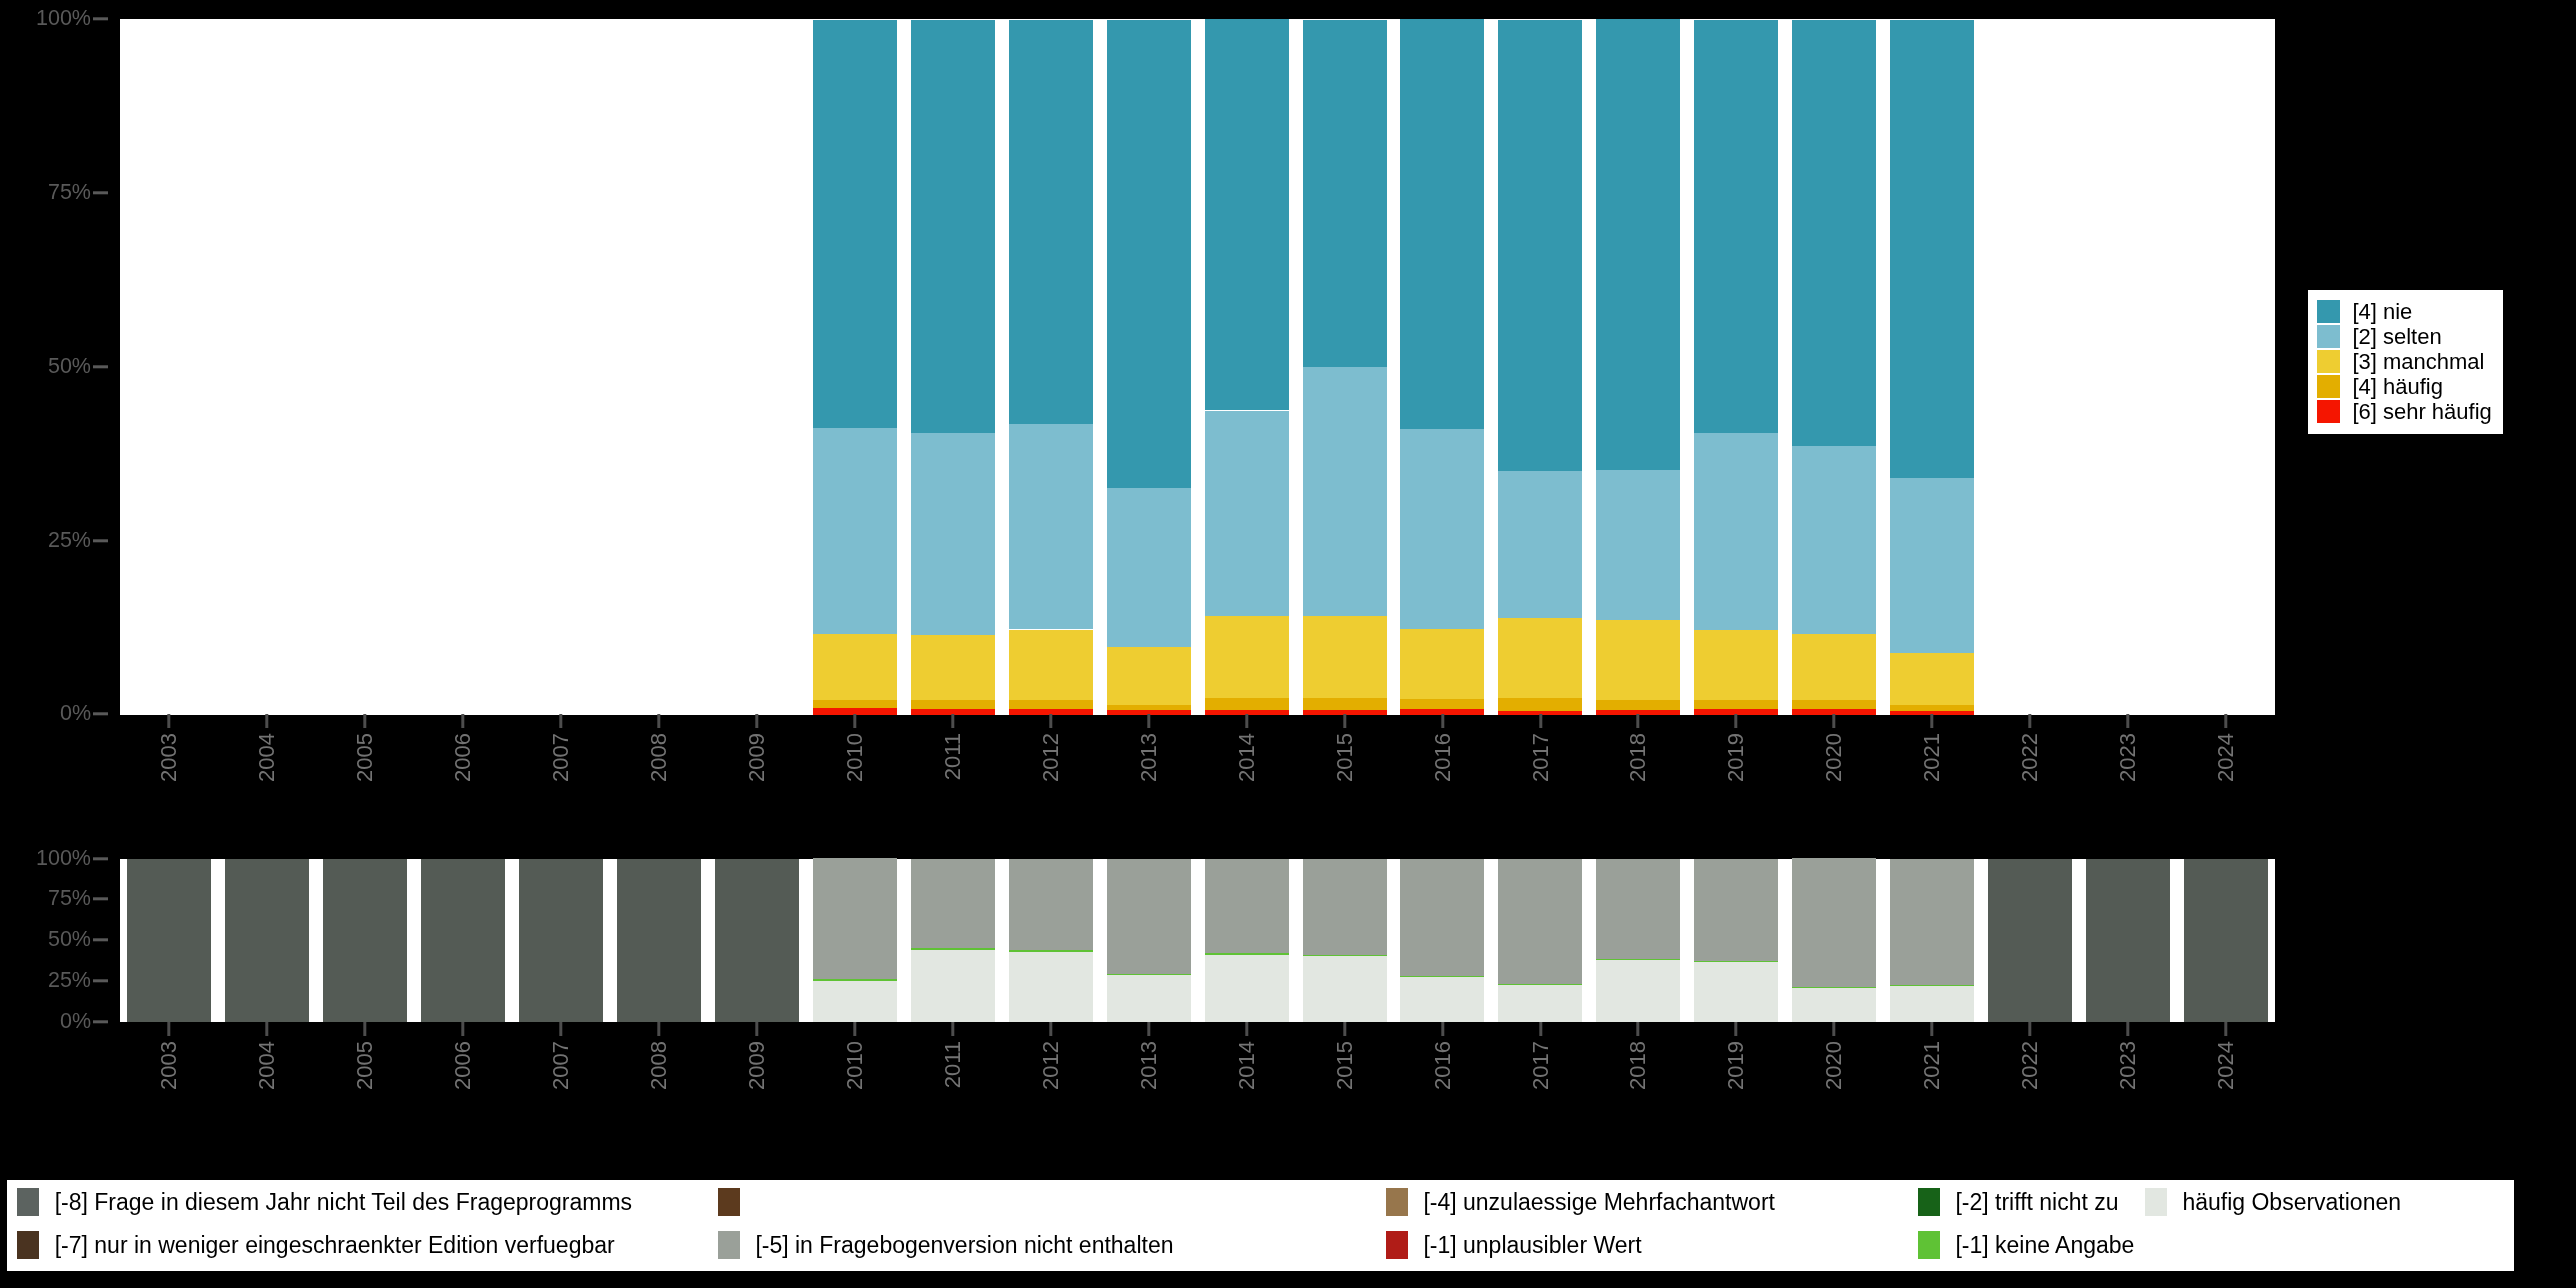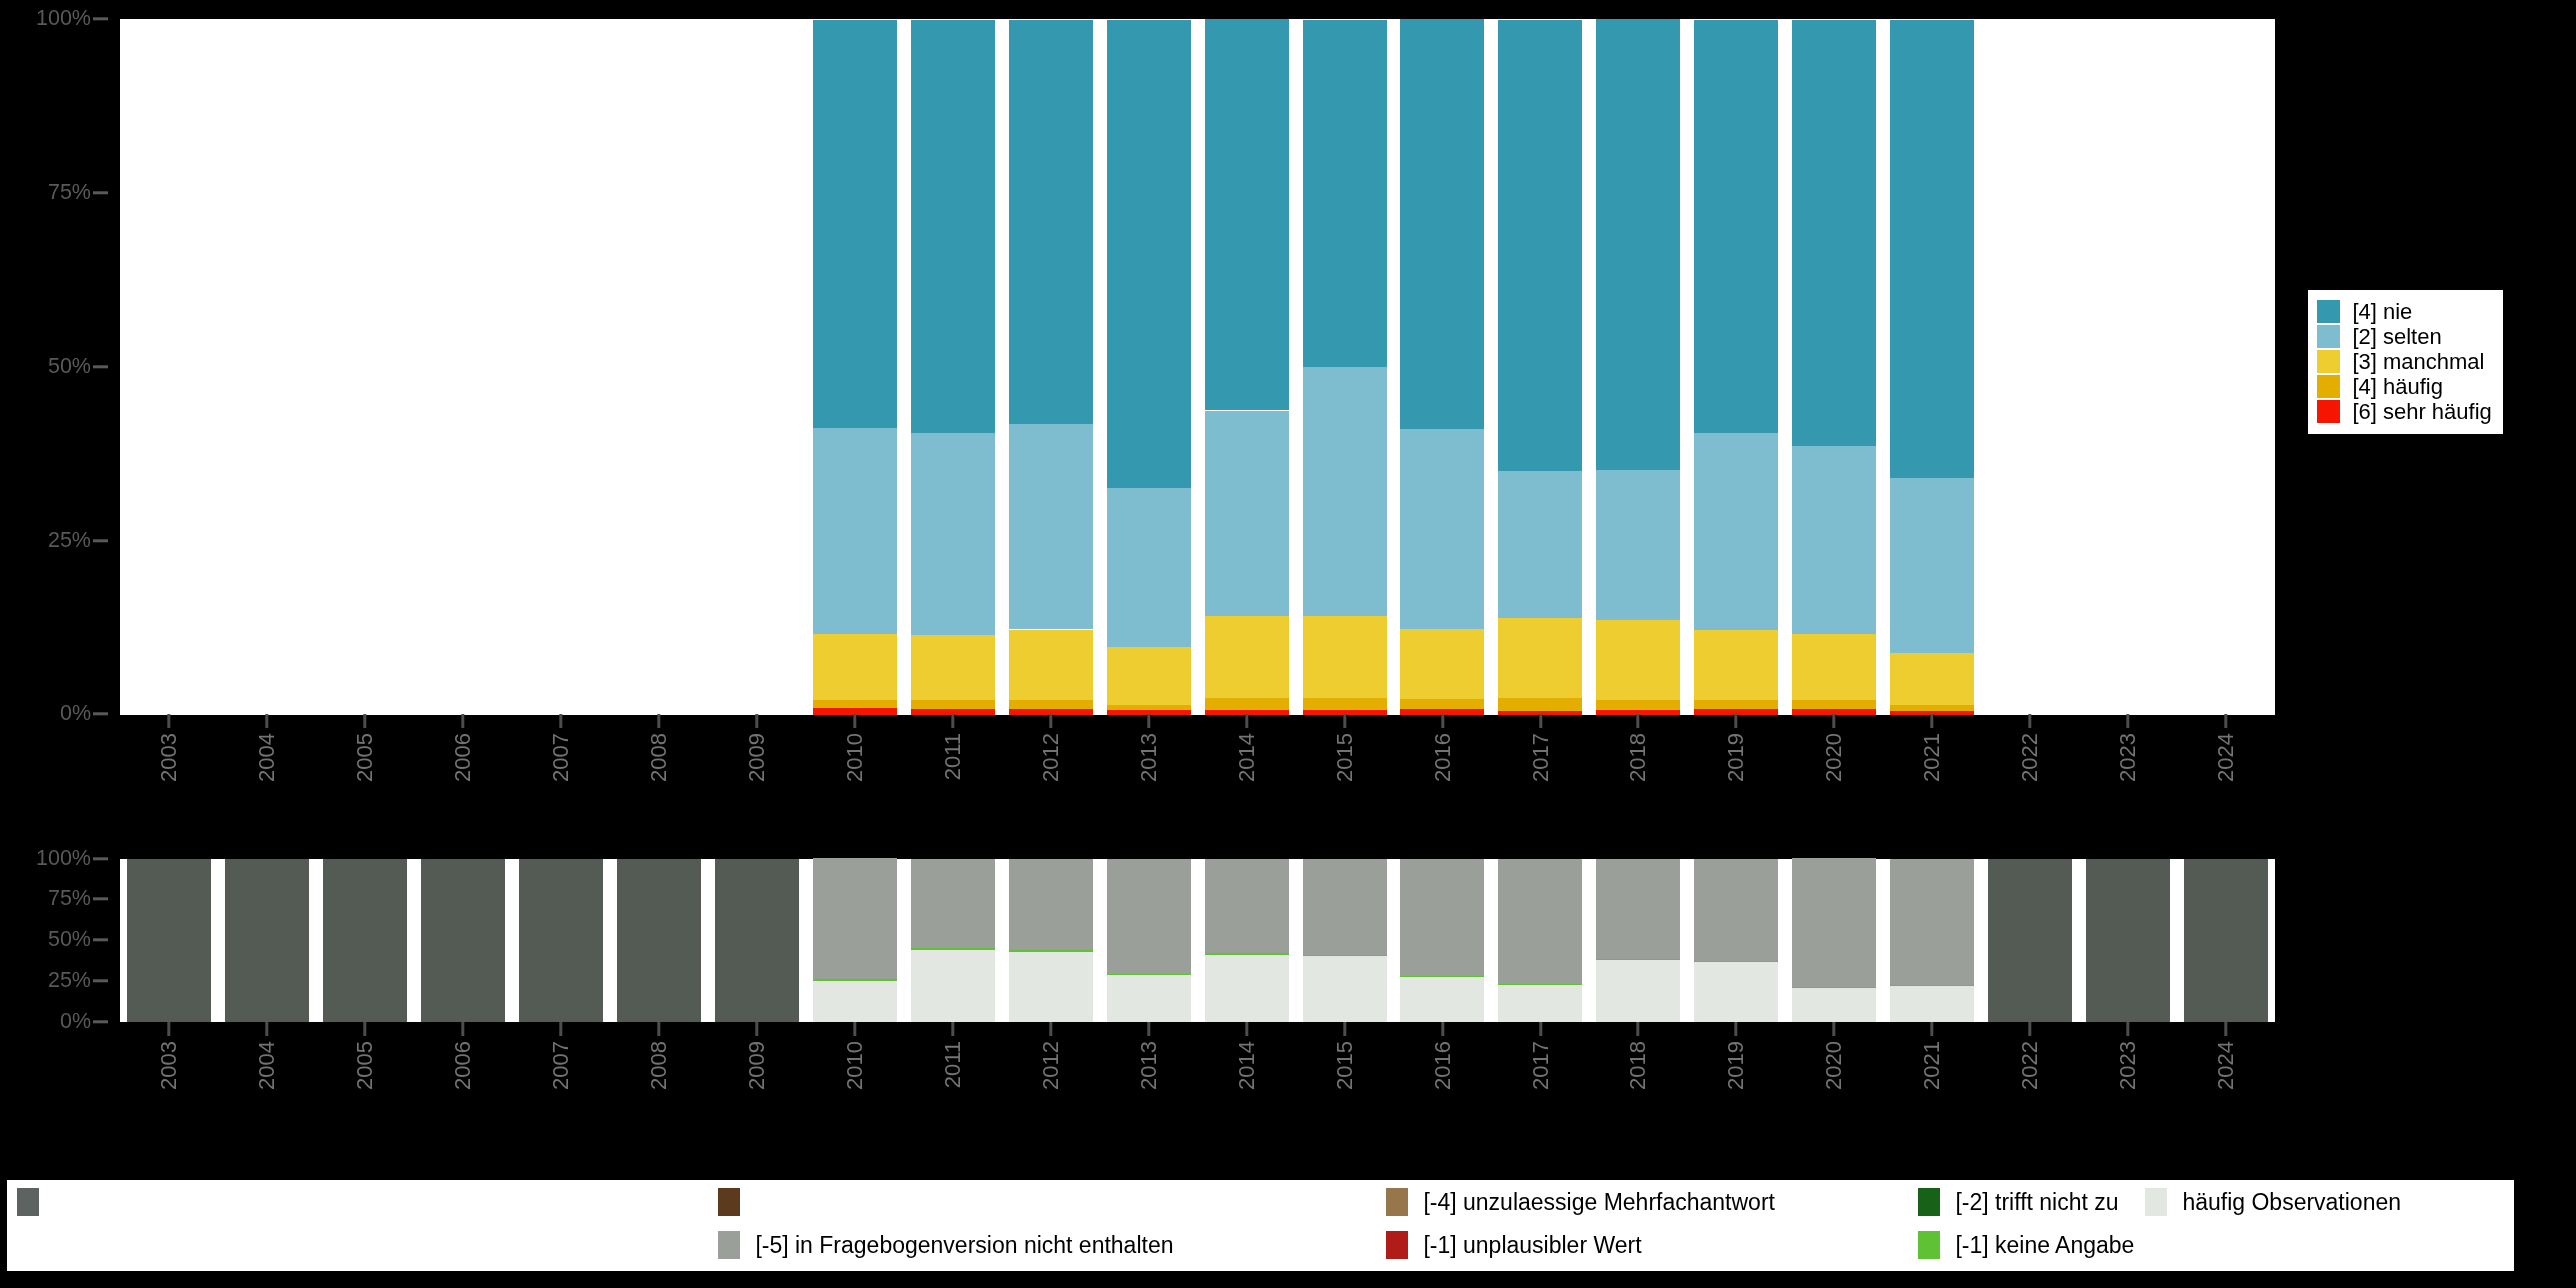--- a/index.html
+++ b/index.html
@@ -489,20 +489,25 @@
     <div class="xtick-label" style="left: 1910px;">2022</div>
     <div class="xtick-mark" style="left: 2008px;"></div>
     <div class="xtick-label" style="left: 2008px;">2023</div>
     <div class="xtick-mark" style="left: 2106px;"></div>
     <div class="xtick-label" style="left: 2106px;">2024</div>
   </div>
 
 <div id="legend-bottom">
     <div class="blg-item" style="left: 10.3px; top: 5.2px;">
       <div class="blg-swatch" style="background: rgb(92, 99, 96);"></div>
+      <div class="blg-text">[-8] Frage in diesem Jahr nicht Teil des Frageprogramms</div>
+    </div>
+    <div class="blg-item" style="left: 10.3px; top: 48px;">
+      <div class="blg-swatch" style="background: rgb(74, 51, 32);"></div>
+      <div class="blg-text">[-7] nur in weniger eingeschraenkter Edition verfuegbar</div>
     </div>
     <div class="blg-item" style="left: 711px; top: 5.2px;">
       <div class="blg-swatch" style="background: rgb(92, 58, 30);"></div>
     </div>
     <div class="blg-item" style="left: 711px; top: 48px;">
       <div class="blg-swatch" style="background: rgb(154, 160, 153);"></div>
       <div class="blg-text">[-5] in Fragebogenversion nicht enthalten</div>
     </div>
     <div class="blg-item" style="left: 1379px; top: 5.2px;">
       <div class="blg-swatch" style="background: rgb(151, 118, 76);"></div>

